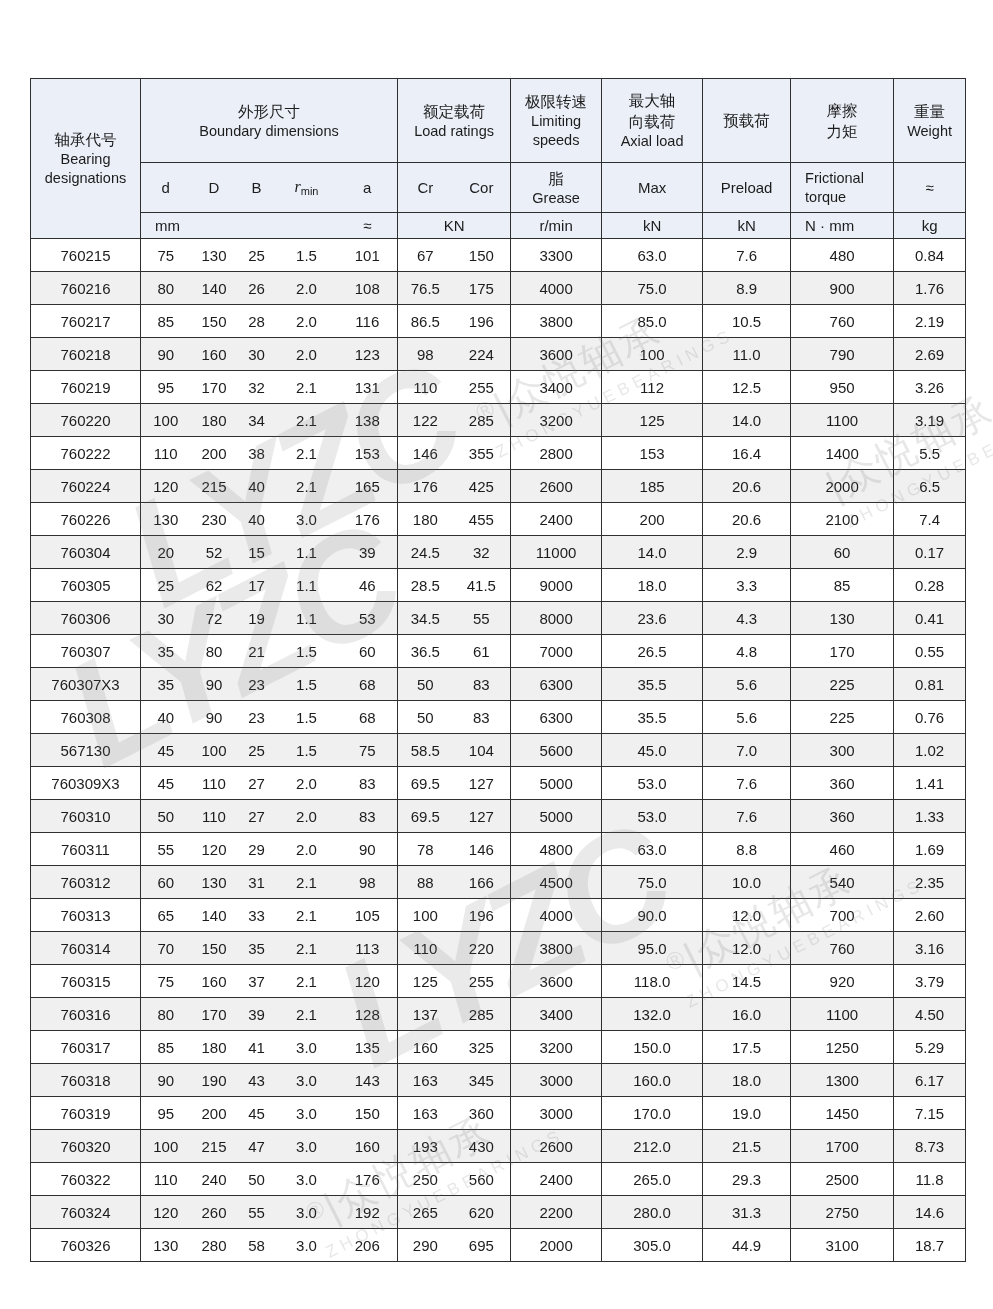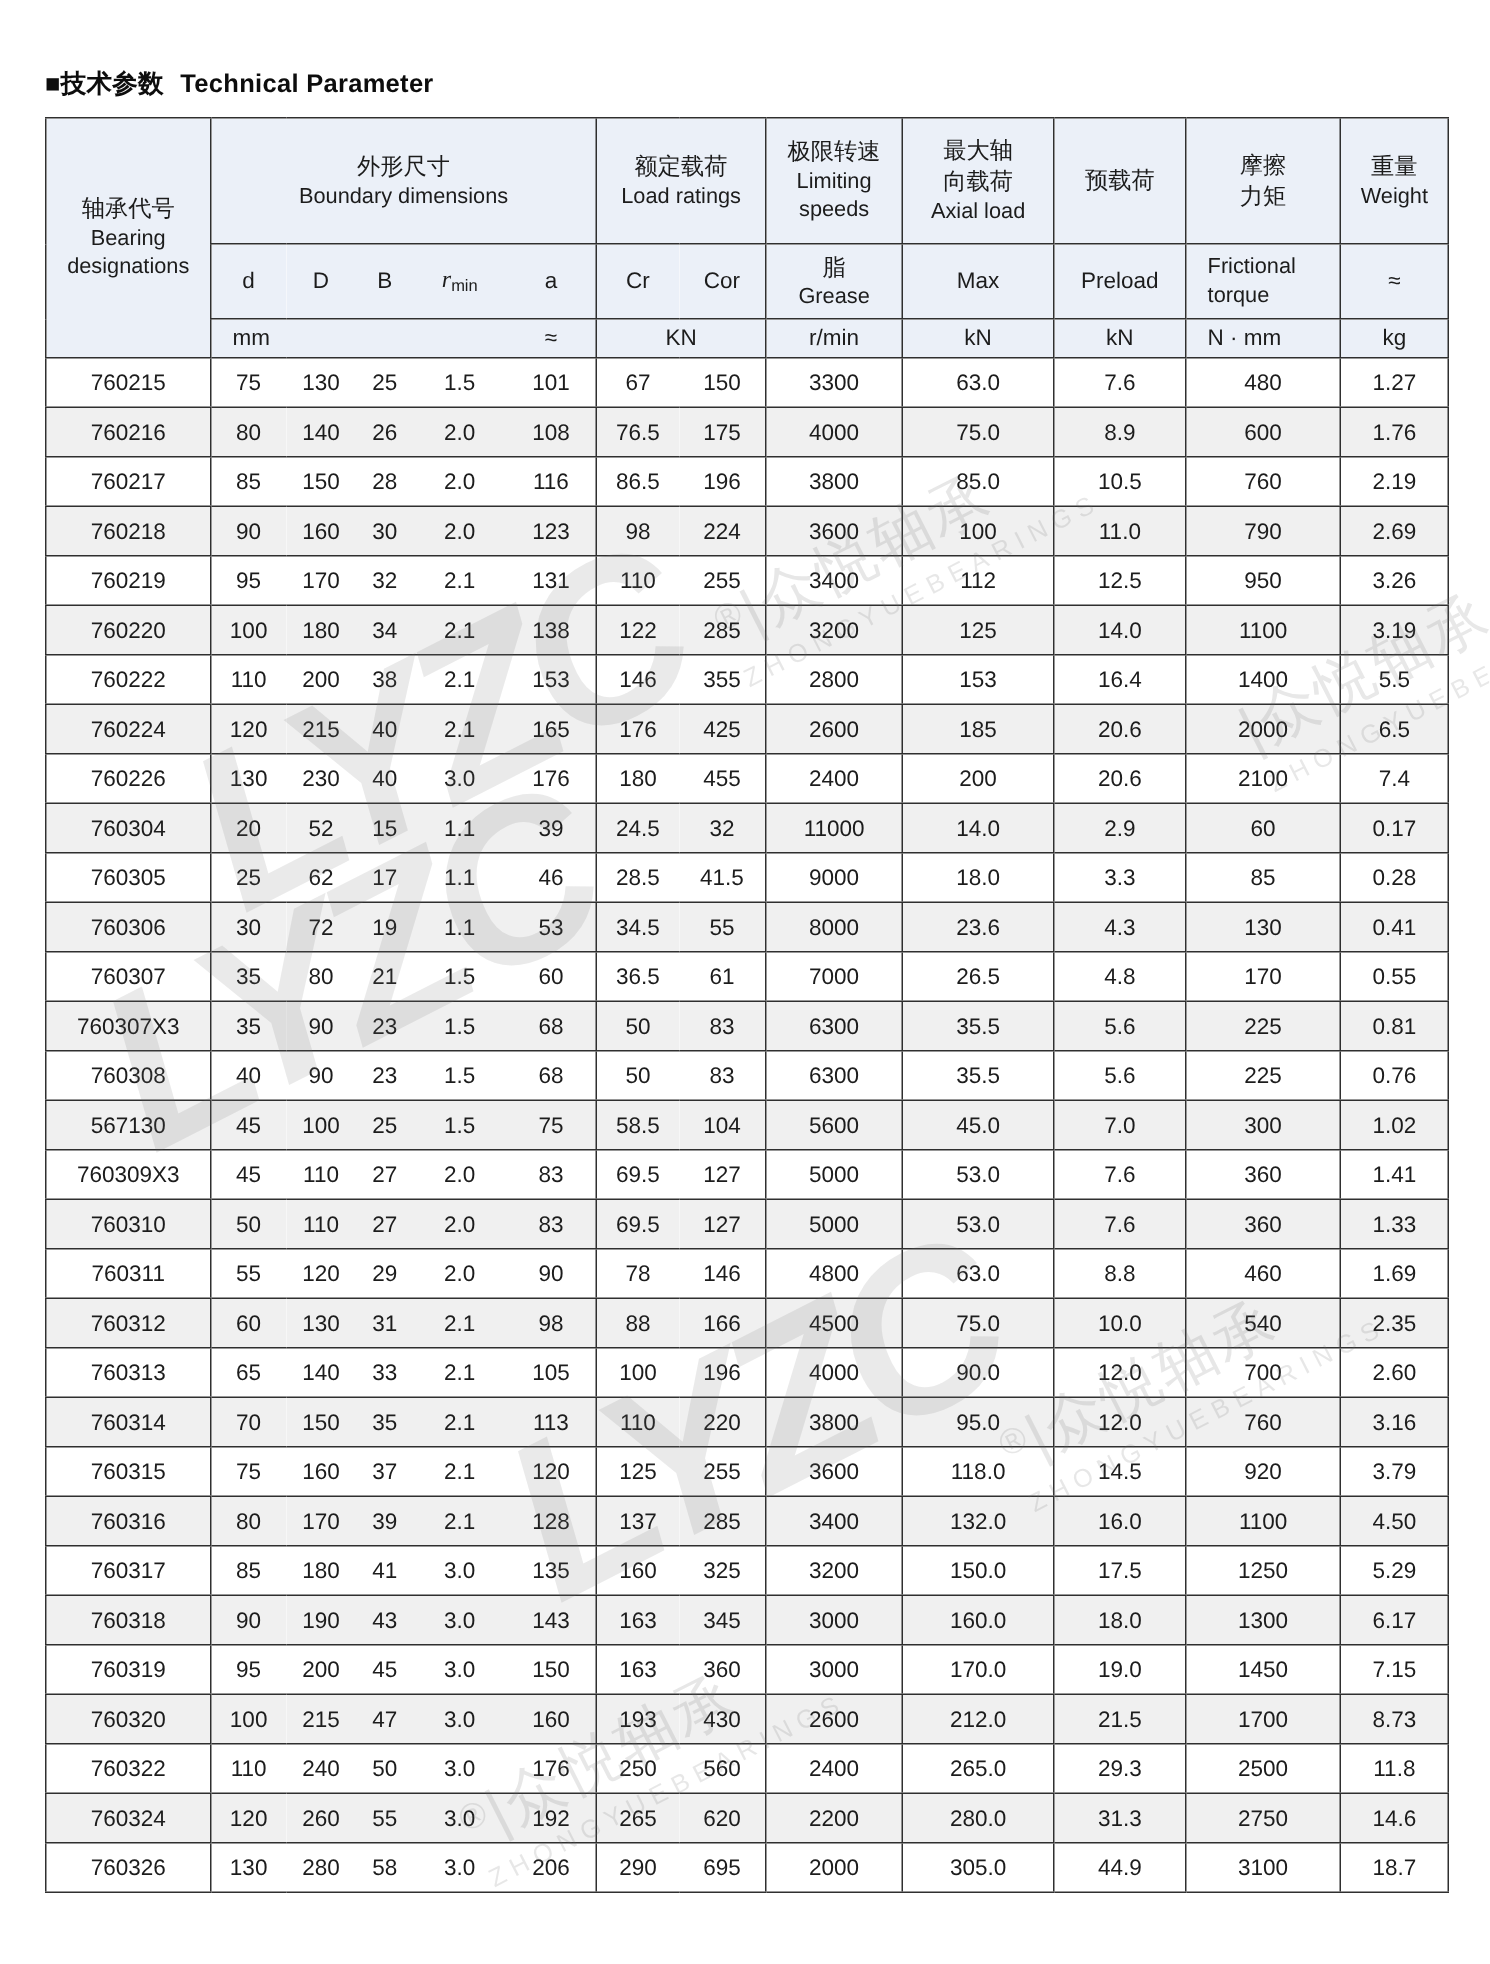--- a/index.html
+++ b/index.html
@@ -86,24 +86,20 @@
   .wm-brand { text-align: left; }
   .wm-brand .l1 { font-size: 40px; letter-spacing: 2px; }
   .wm-brand .l1 .reg { font-size: 24px; vertical-align: 10px; }
   .wm-brand .l2 { font-size: 17px; letter-spacing: 5px; margin-top: 2px; }
 </style>
 </head>
 <body>
 
 <div class="page">
 
-  <div class="title">
-    <span class="zh">■技术参数</span>
-    <span class="en">Technical Parameter</span>
-  </div>
 
   <table class="tech">
     <colgroup>
       <col style="width:110px">
         <col style="width:50px">
         <col style="width:47px">
         <col style="width:38px">
       <col style="width:62px">
         <col style="width:60px">
         <col style="width:55px">
@@ -189,35 +185,35 @@
           <td>130</td>
           <td>25</td>
           <td>1.5</td>
           <td>101</td>
           <td class="gs">67</td>
           <td>150</td>
           <td class="gs">3300</td>
           <td class="gs">63.0</td>
           <td class="gs">7.6</td>
           <td class="gs">480</td>
-          <td class="gs">1.27</td>
+          <td class="gs">0.84</td>
         </tr>
         <tr>
           <td>760216</td>
           <td class="gs">80</td>
           <td>140</td>
           <td>26</td>
           <td>2.0</td>
           <td>108</td>
           <td class="gs">76.5</td>
           <td>175</td>
           <td class="gs">4000</td>
           <td class="gs">75.0</td>
           <td class="gs">8.9</td>
-          <td class="gs">600</td>
+          <td class="gs">900</td>
           <td class="gs">1.76</td>
         </tr>
         <tr>
           <td>760217</td>
           <td class="gs">85</td>
           <td>150</td>
           <td>28</td>
           <td>2.0</td>
           <td>116</td>
           <td class="gs">86.5</td>

